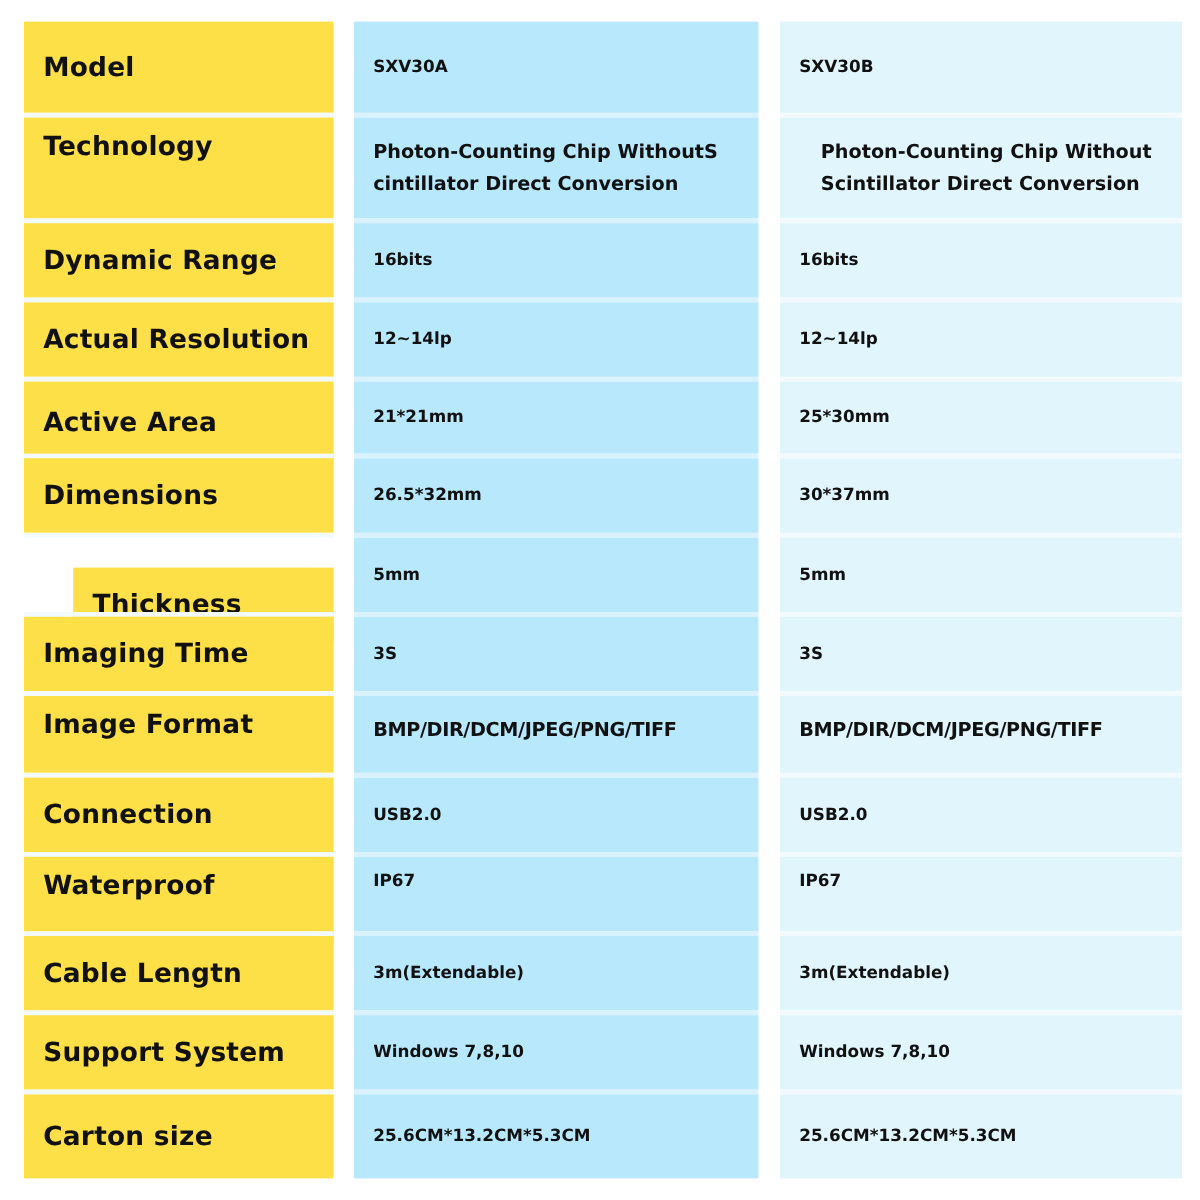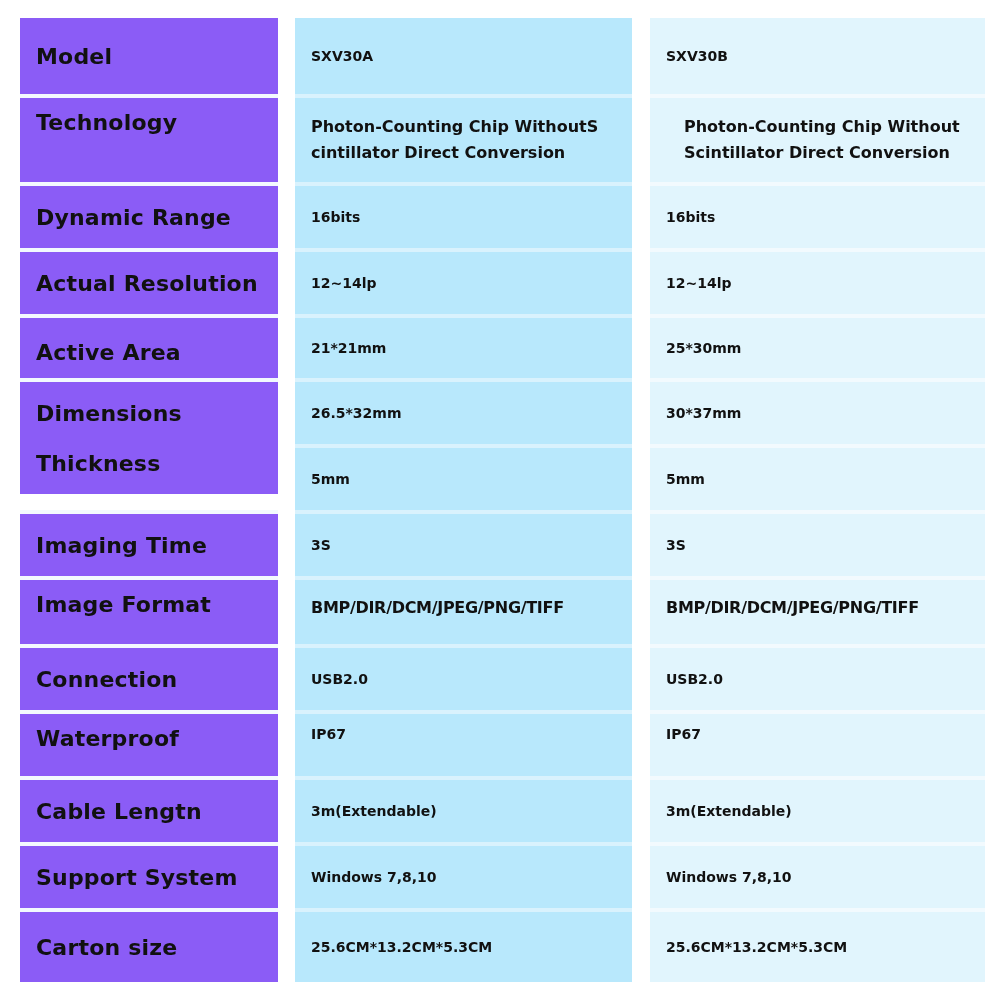--- a/index.html
+++ b/index.html
@@ -26,21 +26,21 @@
     .cell {
       position: absolute;
       left: 0;
       right: 0;
       box-sizing: border-box;
       display: flex;
       align-items: center;
       padding-left: 16px;
       padding-right: 6px;
     }
-    .col-label .cell { background: #8b5cf6; }
+    .col-label .cell { background: #fde047; }
     .col-a .cell { background: #b8e8fc; }
     .col-b .cell { background: #e1f5fd; }
 
     .gap {
       position: absolute;
       left: 0;
       right: 0;
       height: 4px;
     }
     .col-label .gap { background: #f2fafe; }
@@ -94,21 +94,21 @@
     </div>
   <div class="gap" style="top:296px;"></div>
   <div class="cell" style="top:300px;height:68px;">
       <span class="label-text">Active Area</span>
     </div>
   <div class="gap" style="top:360px;"></div>
   <div class="cell" style="top:364px;height:62px;">
       <span class="label-text">Dimensions</span>
     </div>
   <div class="gap" style="top:426px;"></div>
-  <div class="cell" style="top:414px;height:62px;">
+  <div class="cell" style="top:455px;height:62px;margin-left:41px;">
       <span class="label-text">Thickness</span>
     </div>
   <div class="gap" style="top:492px;"></div>
   <div class="cell" style="top:496px;height:62px;">
       <span class="label-text">Imaging Time</span>
     </div>
   <div class="gap" style="top:558px;"></div>
   <div class="cell top-align" style="top:562px;height:64px;">
       <span class="label-text">Image Format</span>
     </div>

